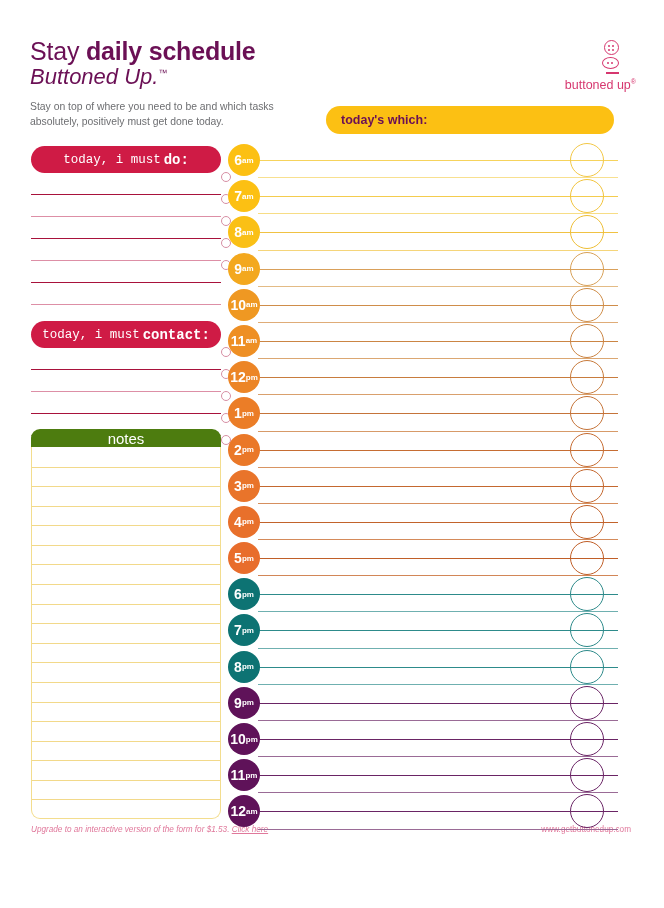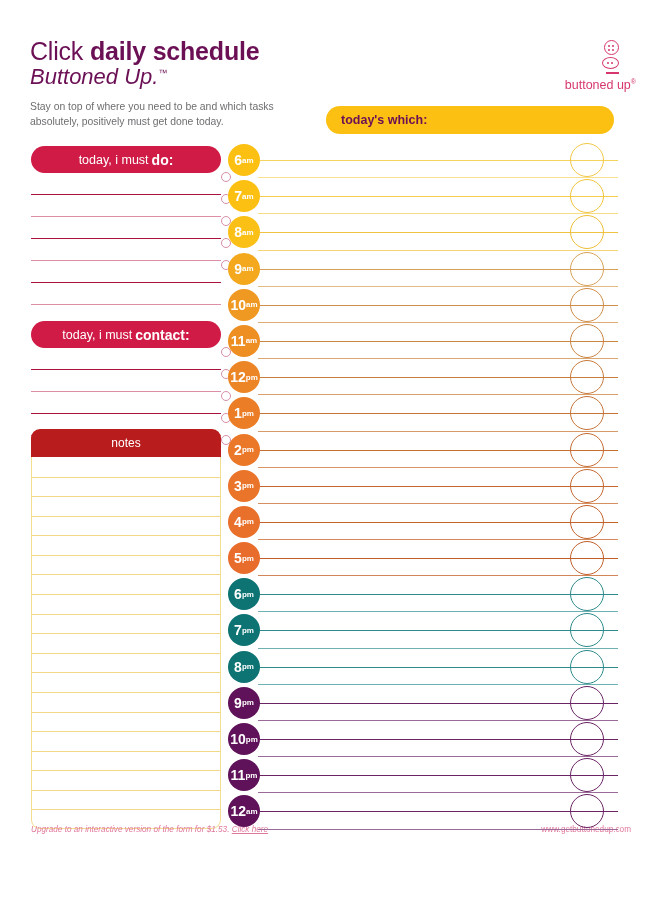--- a/index.html
+++ b/index.html
@@ -128,21 +128,21 @@
   .pill {
     height: 27px;
     border-radius: 14px;
     display: flex;
     align-items: center;
     justify-content: center;
     color: #fff;
     font-size: 12.5px;
     box-sizing: border-box;
   }
-  .pill.crimson { background: #cf1b45; }
+  .pill.crimson { background: #cf1b45; font-family: Liberation Mono, monospace; }
   .pill .b { font-weight: 700; font-size: 14px; margin-left: 3px; }
 
   .lined-list { position: relative; margin-top: 0px; }
   .lined-row {
     position: relative;
     height: 22px;
   }
   .lined-row .rule {
     position: absolute;
     left: 0; right: 0; bottom: 0;
@@ -159,28 +159,28 @@
     background: #fff;
   }
 
   
   .notes-wrap {
     position: absolute;
     left: 31px; top: 429px;
     width: 190px;
   }
   .notes-head {
-    height: 28px;
-    background: #b91c1c;
+    height: 18px;
+    background: #4d7c0f;
     border-radius: 9px 9px 0 0;
     display: flex;
     align-items: center;
     justify-content: center;
     color: #fff;
-    font-size: 12px;
+    font-size: 15px;
   }
   .notes-body {
     border: 1px solid #f3dd8e;
     border-top: none;
     border-radius: 0 0 9px 9px;
     height: 372px;
     box-sizing: border-box;
     position: relative;
     overflow: hidden;
     background: #fff;
@@ -285,21 +285,21 @@
     color: #e0789b;
   }
 </style>
 </head>
 <body>
 
 <div class="page">
 
   <div class="header">
     <div class="title-line1">
-      <span class="light">Click</span>
+      <span class="light">Stay</span>
       <span class="bold">daily schedule</span>
     </div>
     <div class="title-line2"><span>Buttoned Up</span><span>.</span><span class="tm">™</span></div>
     <div class="subtitle">Stay on top of where you need to be and which tasks absolutely, positively must get done today.</div>
   </div>
 
   <div class="logo">
     <div class="logo-marks">
       <div class="btn-round">
           <i></i>

